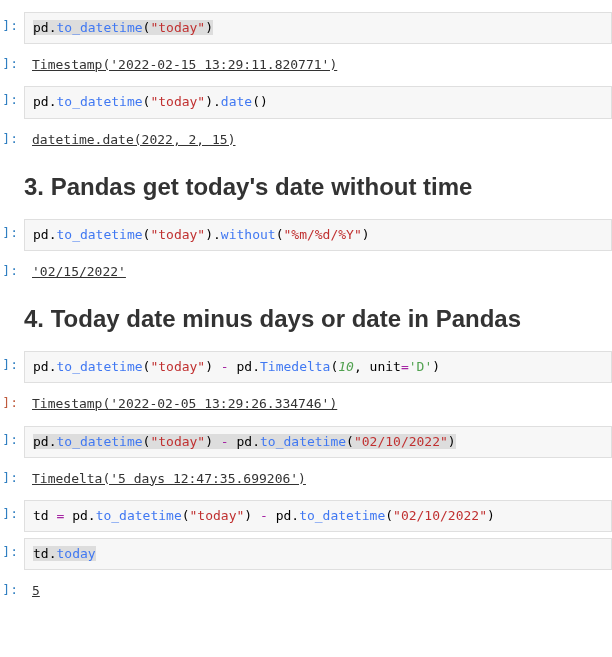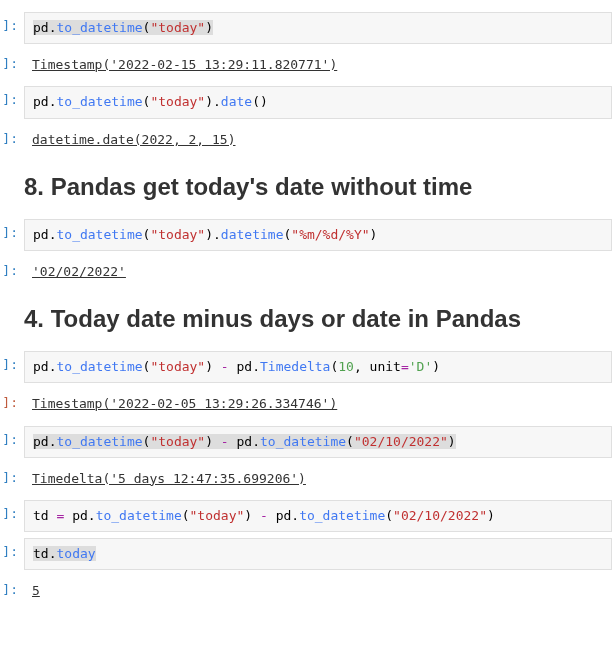--- a/index.html
+++ b/index.html
@@ -59,21 +59,21 @@
     white-space: pre;
     color: #333;
     margin-left: 4px;
     text-decoration: underline;
   }
   .hl-bg { background: #dddddd; }
   .tok-k { color: #000000; margin-top: 27px; } 
   .tok-fn { color: #4078f2; } 
   .tok-s  { color: #c03030; } 
   .tok-sg { color: #50a14f; } 
-  .tok-n  { color: #50a14f; } 
+  .tok-n  { color: #50a14f; font-style: italic; } 
   .tok-op { color: #a626a4; } 
 </style>
 </head>
 <body>
 
 <div class="content">
     <div class="cell">
       <div class="cell-row">
         <div class="prompt prompt-in">]:</div>
         <div class="code-block"><span class="hl-bg"><span class="tok-k">pd</span><span class="tok-k">.</span><span class="tok-fn">to_datetime</span><span class="tok-k">(</span><span class="tok-s">"today"</span><span class="tok-k">)</span></span></div>
@@ -90,31 +90,31 @@
         <div class="prompt prompt-in">]:</div>
         <div class="code-block"><span class="tok-k">pd</span><span class="tok-k">.</span><span class="tok-fn">to_datetime</span><span class="tok-k">(</span><span class="tok-s">"today"</span><span class="tok-k">)</span><span class="tok-k">.</span><span class="tok-fn">date</span><span class="tok-k">()</span></div>
       </div>
     </div>
     <div class="cell">
       <div class="cell-row">
         <div class="prompt prompt-in">]:</div>
         <div class="output-block">datetime.date(2022, 2, 15)</div>
       </div>
     </div>
-    <h2>8. Pandas get today's date without time</h2>
+    <h2>3. Pandas get today's date without time</h2>
     <div class="cell">
       <div class="cell-row">
         <div class="prompt prompt-in">]:</div>
-        <div class="code-block"><span class="tok-k">pd</span><span class="tok-k">.</span><span class="tok-fn">to_datetime</span><span class="tok-k">(</span><span class="tok-s">"today"</span><span class="tok-k">)</span><span class="tok-k">.</span><span class="tok-fn">datetime</span><span class="tok-k">(</span><span class="tok-s">"%m/%d/%Y"</span><span class="tok-k">)</span></div>
+        <div class="code-block"><span class="tok-k">pd</span><span class="tok-k">.</span><span class="tok-fn">to_datetime</span><span class="tok-k">(</span><span class="tok-s">"today"</span><span class="tok-k">)</span><span class="tok-k">.</span><span class="tok-fn">without</span><span class="tok-k">(</span><span class="tok-s">"%m/%d/%Y"</span><span class="tok-k">)</span></div>
       </div>
     </div>
     <div class="cell">
       <div class="cell-row">
         <div class="prompt prompt-in">]:</div>
-        <div class="output-block">'02/02/2022'</div>
+        <div class="output-block">'02/15/2022'</div>
       </div>
     </div>
     <h2>4. Today date minus days or date in Pandas</h2>
     <div class="cell">
       <div class="cell-row">
         <div class="prompt prompt-in">]:</div>
         <div class="code-block"><span class="tok-k">pd</span><span class="tok-k">.</span><span class="tok-fn">to_datetime</span><span class="tok-k">(</span><span class="tok-s">"today"</span><span class="tok-k">) </span><span class="tok-op">-</span><span class="tok-k"> pd</span><span class="tok-k">.</span><span class="tok-fn">Timedelta</span><span class="tok-k">(</span><span class="tok-n">10</span><span class="tok-k">, unit</span><span class="tok-op">=</span><span class="tok-sg">'D'</span><span class="tok-k">)</span></div>
       </div>
     </div>
     <div class="cell">

